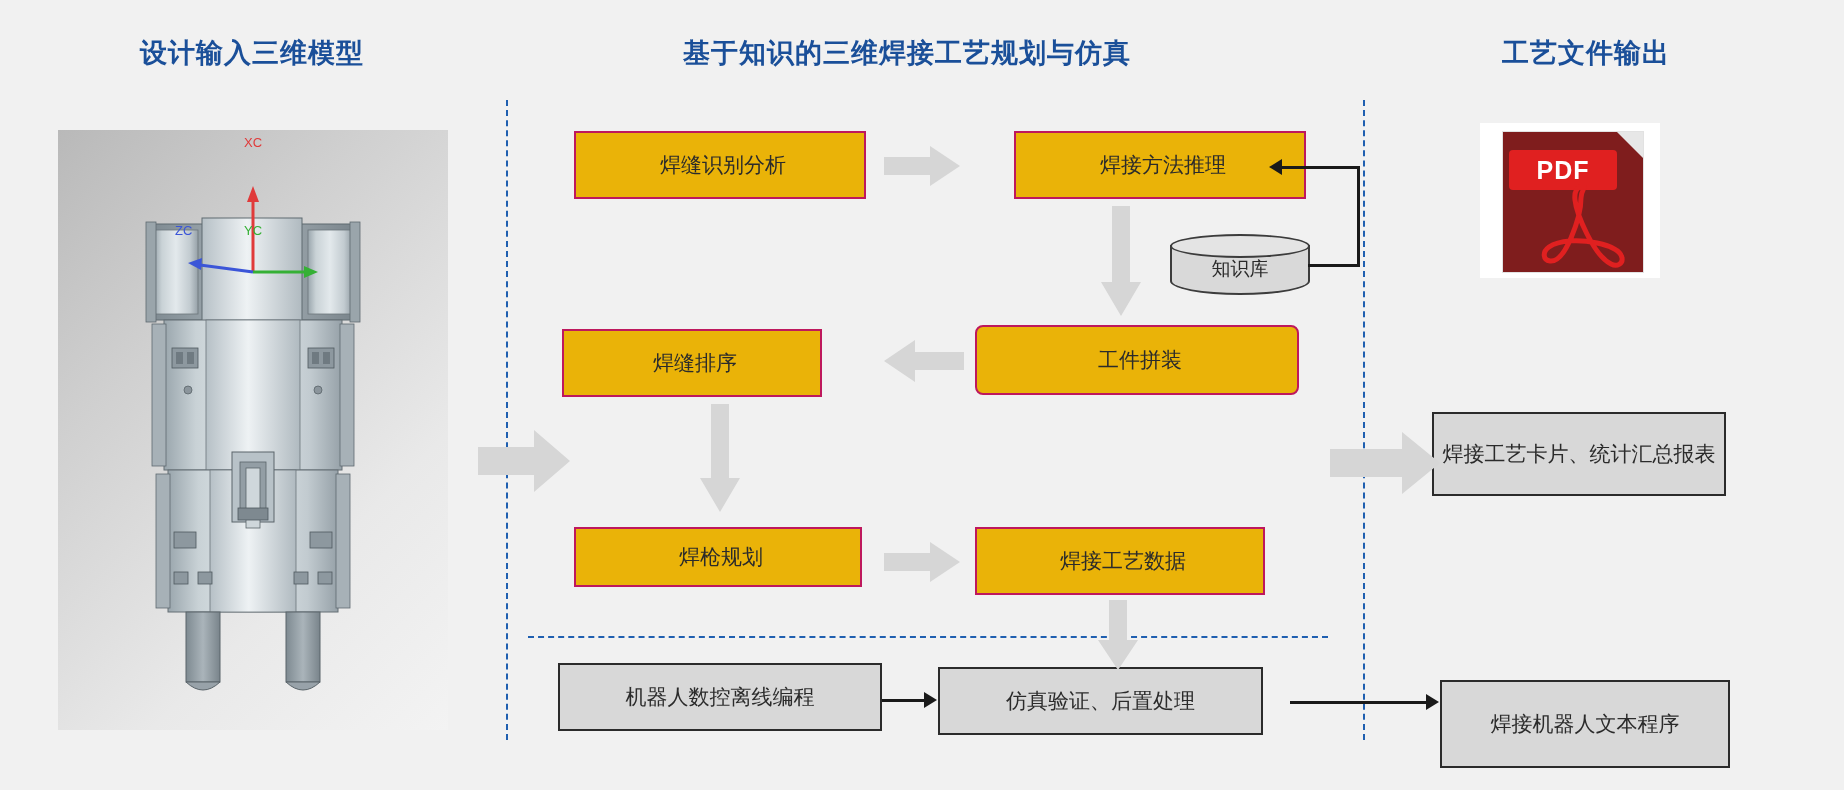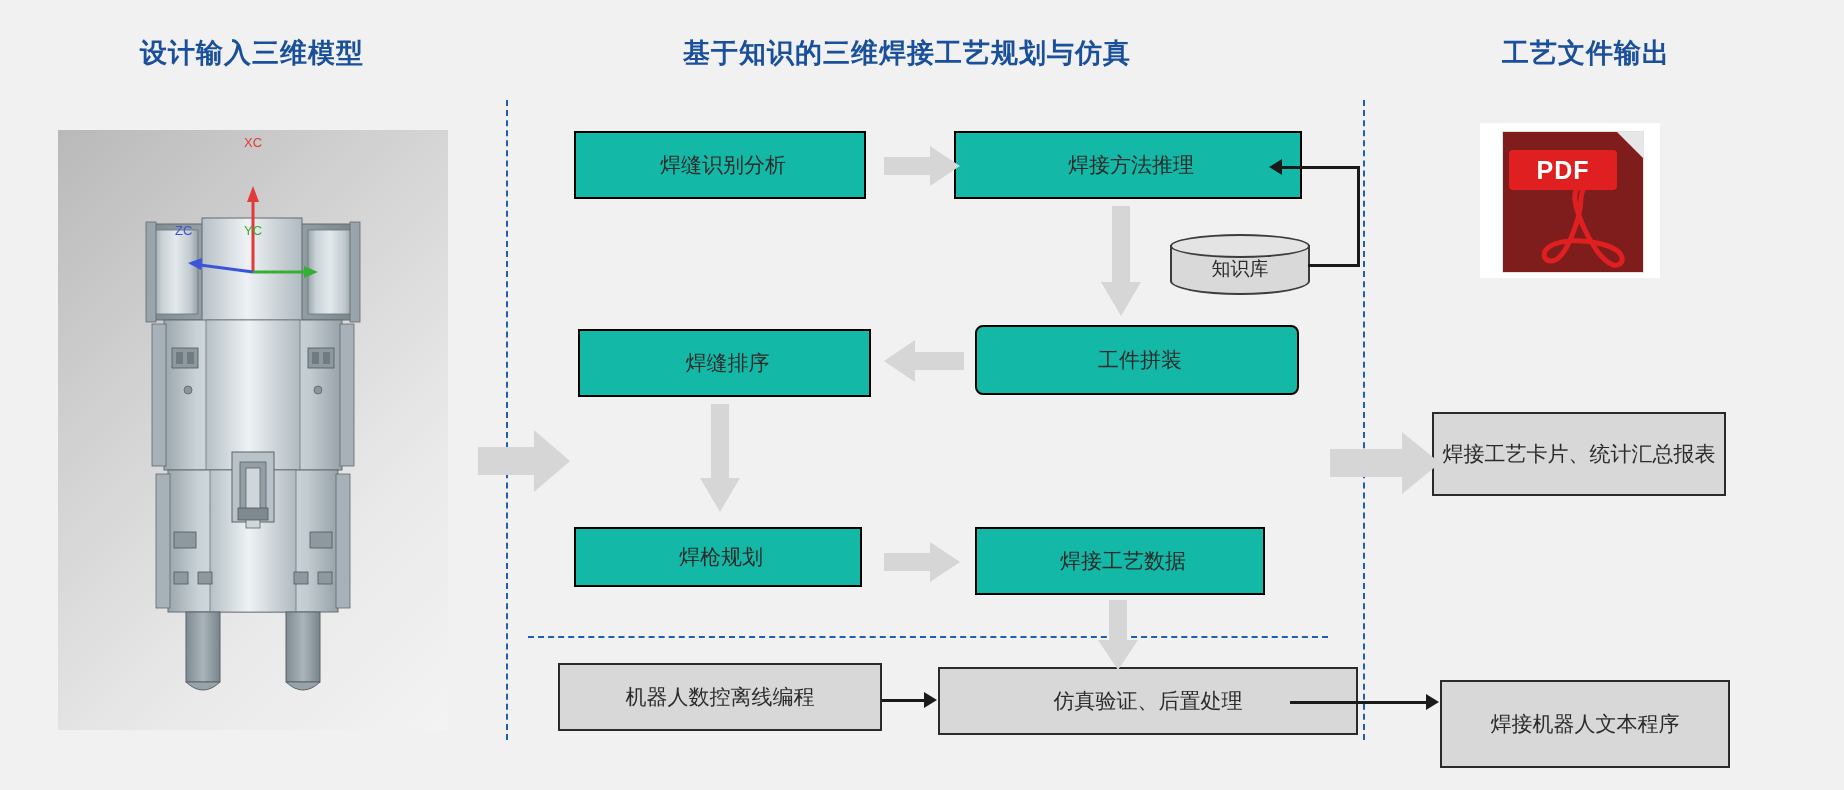--- a/index.html
+++ b/index.html
@@ -84,37 +84,37 @@
     display: flex;
     align-items: center;
     justify-content: center;
     text-align: center;
     font-size: 21px;
     color: #2b2b2b;
     line-height: 1.3;
     padding: 2px 6px;
   }
   .fbox.blue {
-    background: #14b8a6;
-    border: 2px solid #000000;
+    background: #eab308;
+    border: 2px solid #be185d;
     padding-left: 12px;
   }
   .fbox.gray {
     background: #d8d8d8;
     border: 2px solid #2b2b2b;
   }
 
   #box-weld-recog  { left: 574px;  top: 131px; width: 292px; height: 68px; }
-  #box-weld-method { left: 954px;  top: 131px; width: 348px; height: 68px; }
-  #box-weld-order  { left: 578px;  top: 329px; width: 293px; height: 68px; }
+  #box-weld-method { left: 1014px;  top: 131px; width: 292px; height: 68px; }
+  #box-weld-order  { left: 562px;  top: 329px; width: 260px; height: 68px; }
   #box-assembly    { left: 975px;  top: 325px; width: 324px; height: 70px; border-radius: 8px; }
   #box-gun-plan    { left: 574px;  top: 527px; width: 288px; height: 60px; }
   #box-process-data{ left: 975px;  top: 527px; width: 290px; height: 68px; }
   #box-offline-prog{ left: 558px;  top: 663px; width: 324px; height: 68px; }
-  #box-sim-verify  { left: 938px;  top: 667px; width: 420px; height: 68px; }
+  #box-sim-verify  { left: 938px;  top: 667px; width: 325px; height: 68px; }
   #box-report      { left: 1432px; top: 412px; width: 294px; height: 84px; }
   #box-robot-prog  { left: 1440px; top: 648px; width: 290px; height: 88px; margin-top: 32px; }
 
   
   #kb-cyl {
     position: absolute;
     left: 1170px; top: 234px;
     width: 120px; height: 62px;
   }
   #kb-body {

